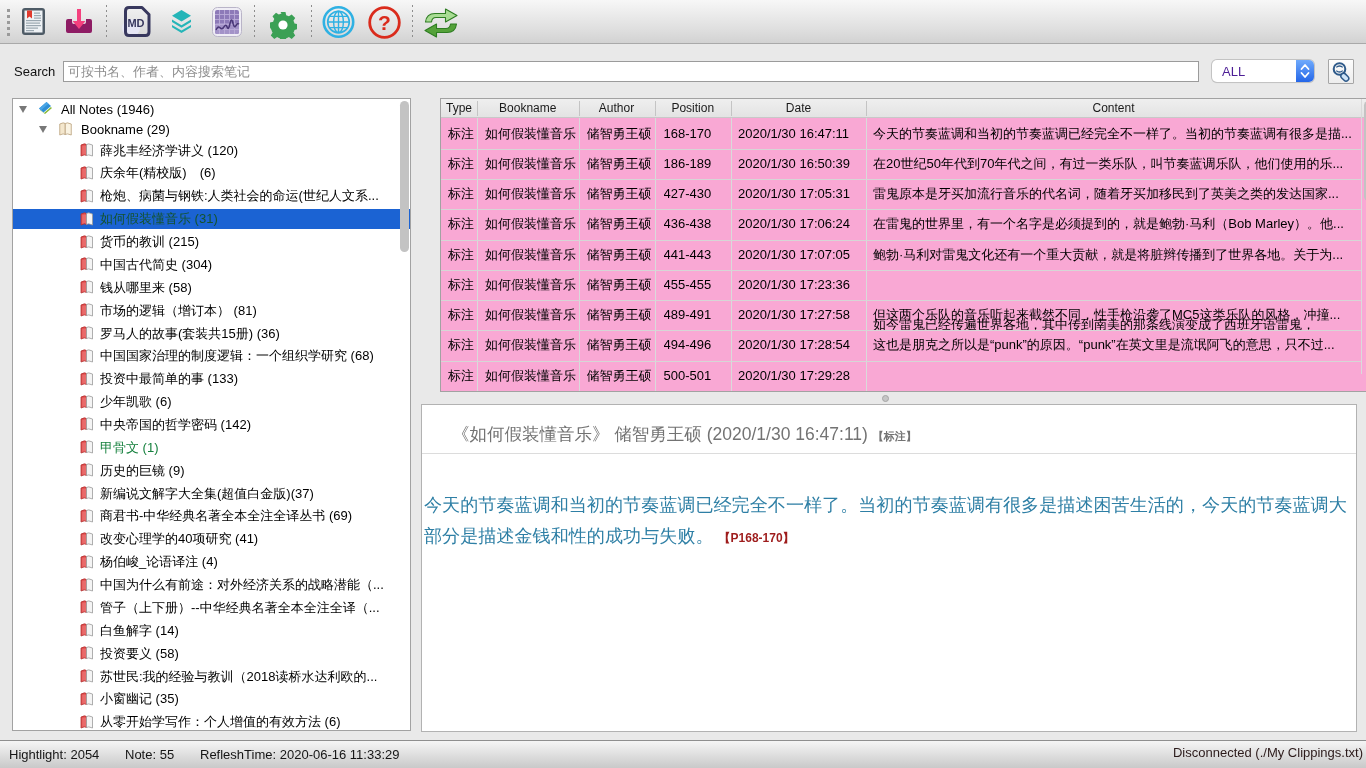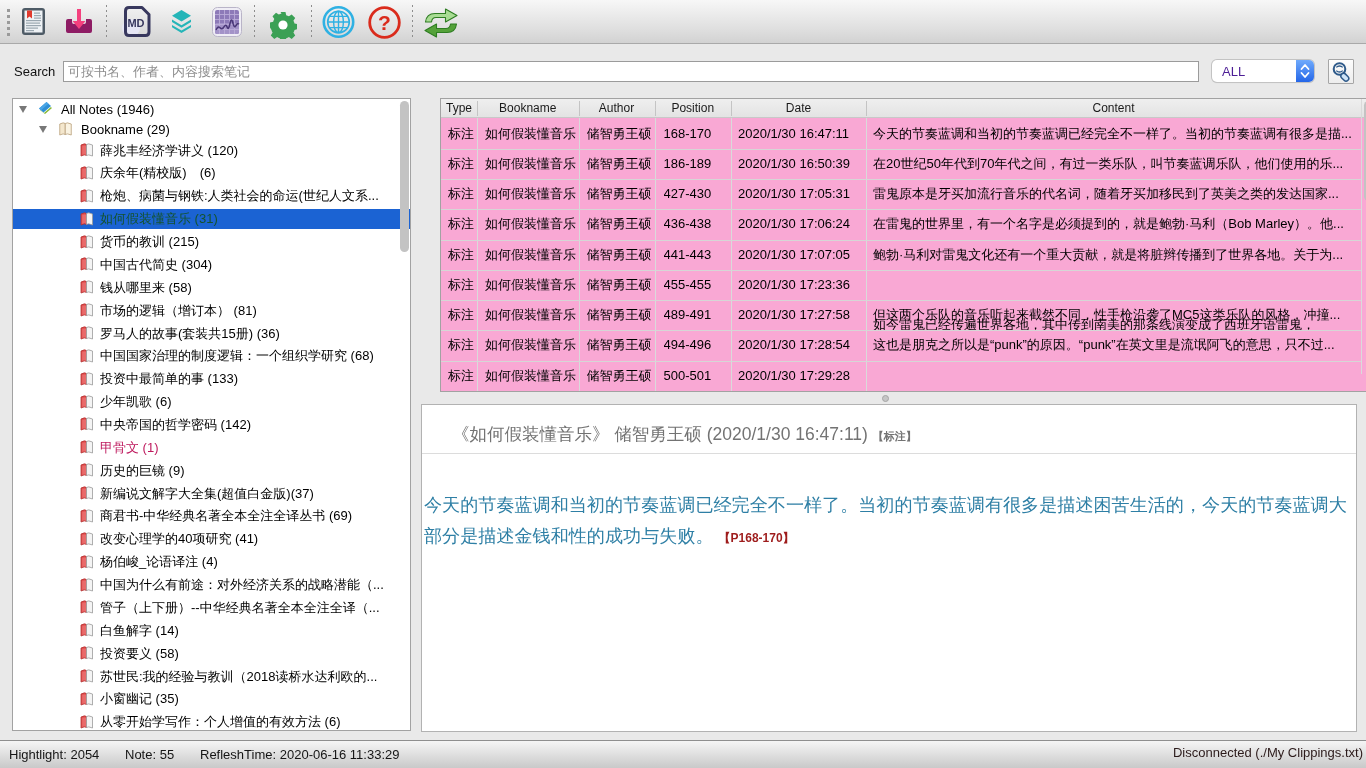--- a/index.html
+++ b/index.html
@@ -215,21 +215,21 @@
     <use href="#redbook"></use>
   </svg>
 <div class="abs trow" style="left:100px;top:390.1px;color:#000;max-width:300px;overflow:hidden;">少年凯歌 (6)</div>
 <svg class="abs" style="left:80px;top:417.4px;" width="13.5" height="14" viewBox="0 0 13.5 14">
     <use href="#redbook"></use>
   </svg>
 <div class="abs trow" style="left:100px;top:412.9px;color:#000;max-width:300px;overflow:hidden;">中央帝国的哲学密码 (142)</div>
 <svg class="abs" style="left:80px;top:440.3px;" width="13.5" height="14" viewBox="0 0 13.5 14">
     <use href="#redbook"></use>
   </svg>
-<div class="abs trow" style="left:100px;top:435.8px;color:#be185d;max-width:300px;overflow:hidden;">甲骨文 (1)</div>
+<div class="abs trow" style="left:100px;top:435.8px;color:#15803d;max-width:300px;overflow:hidden;">甲骨文 (1)</div>
 <svg class="abs" style="left:80px;top:463.2px;" width="13.5" height="14" viewBox="0 0 13.5 14">
     <use href="#redbook"></use>
   </svg>
 <div class="abs trow" style="left:100px;top:458.7px;color:#000;max-width:300px;overflow:hidden;">历史的巨镜 (9)</div>
 <svg class="abs" style="left:80px;top:486.1px;" width="13.5" height="14" viewBox="0 0 13.5 14">
     <use href="#redbook"></use>
   </svg>
 <div class="abs trow" style="left:100px;top:481.6px;color:#000;max-width:300px;overflow:hidden;">新编说文解字大全集(超值白金版)(37)</div>
 <svg class="abs" style="left:80px;top:508.9px;" width="13.5" height="14" viewBox="0 0 13.5 14">
     <use href="#redbook"></use>

